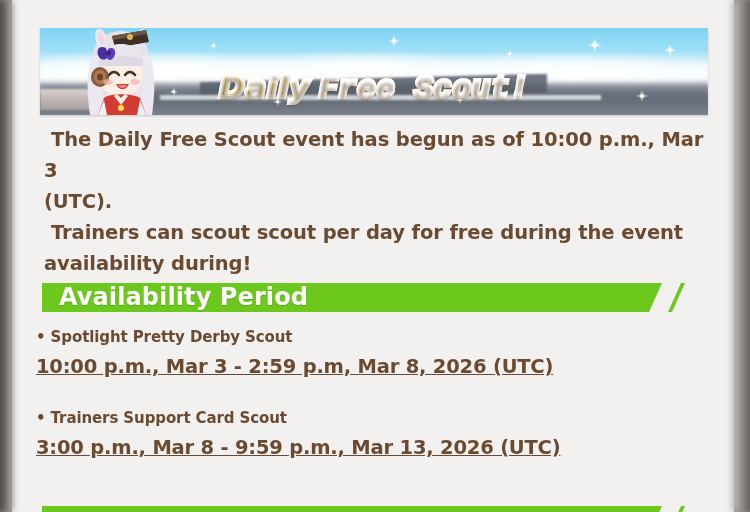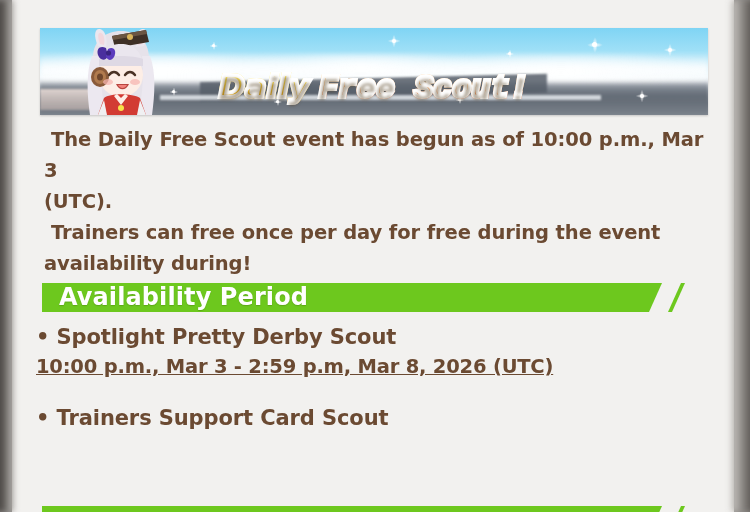--- a/index.html
+++ b/index.html
@@ -242,21 +242,21 @@
     position: absolute;
     left: 24px;
     top: 322px;
     width: 662px;
     color: #6b4a32;
     font-family: "DejaVu Sans", sans-serif;
     font-weight: 700;
   }
   .entry { margin-bottom: 21px; }
   .entry .entry-name {
-    font-size: 21px;
+    font-size: 15px;
     line-height: 30px;
     letter-spacing: -.1px;
   }
   .entry .entry-dates {
     font-size: 19.5px;
     line-height: 30px;
     letter-spacing: -.2px;
     text-decoration: underline;
   }
 </style>
@@ -334,37 +334,38 @@
       </svg>
 
       <div class="banner-title">
         <span class="t-daily">Daily</span><span class="t-free">Free Scout!</span>
       </div>
     </div>
 
     <div class="body-text">
       <p class="indent">The Daily Free Scout event has begun as of 10:00 p.m., Mar 3</p>
       <p>(UTC).</p>
-      <p class="indent">Trainers can free once per day for free during the event</p>
+      <p class="indent">Trainers can scout scout per day for free during the event</p>
       <p>availability during!</p>
     </div>
 
     <div class="section-bar">
       <div class="bar-main"></div>
       <div class="bar-slash s1"></div>
       <div class="bar-title">Availability Period</div>
     </div>
 
     <div class="entries">
       <div class="entry">
         <div class="entry-name">• Spotlight Pretty Derby Scout</div>
         <div class="entry-dates">10:00 p.m., Mar 3 - 2:59 p.m, Mar 8, 2026 (UTC)</div>
       </div>
       <div class="entry">
         <div class="entry-name">• Trainers Support Card Scout</div>
+        <div class="entry-dates">3:00 p.m., Mar 8 - 9:59 p.m., Mar 13, 2026 (UTC)</div>
       </div>
     </div>
 
     <div class="section-bar bottom">
       <div class="bar-main"></div>
       <div class="bar-slash s1"></div>
       <div class="bar-title"></div>
     </div>
 
   </div>

